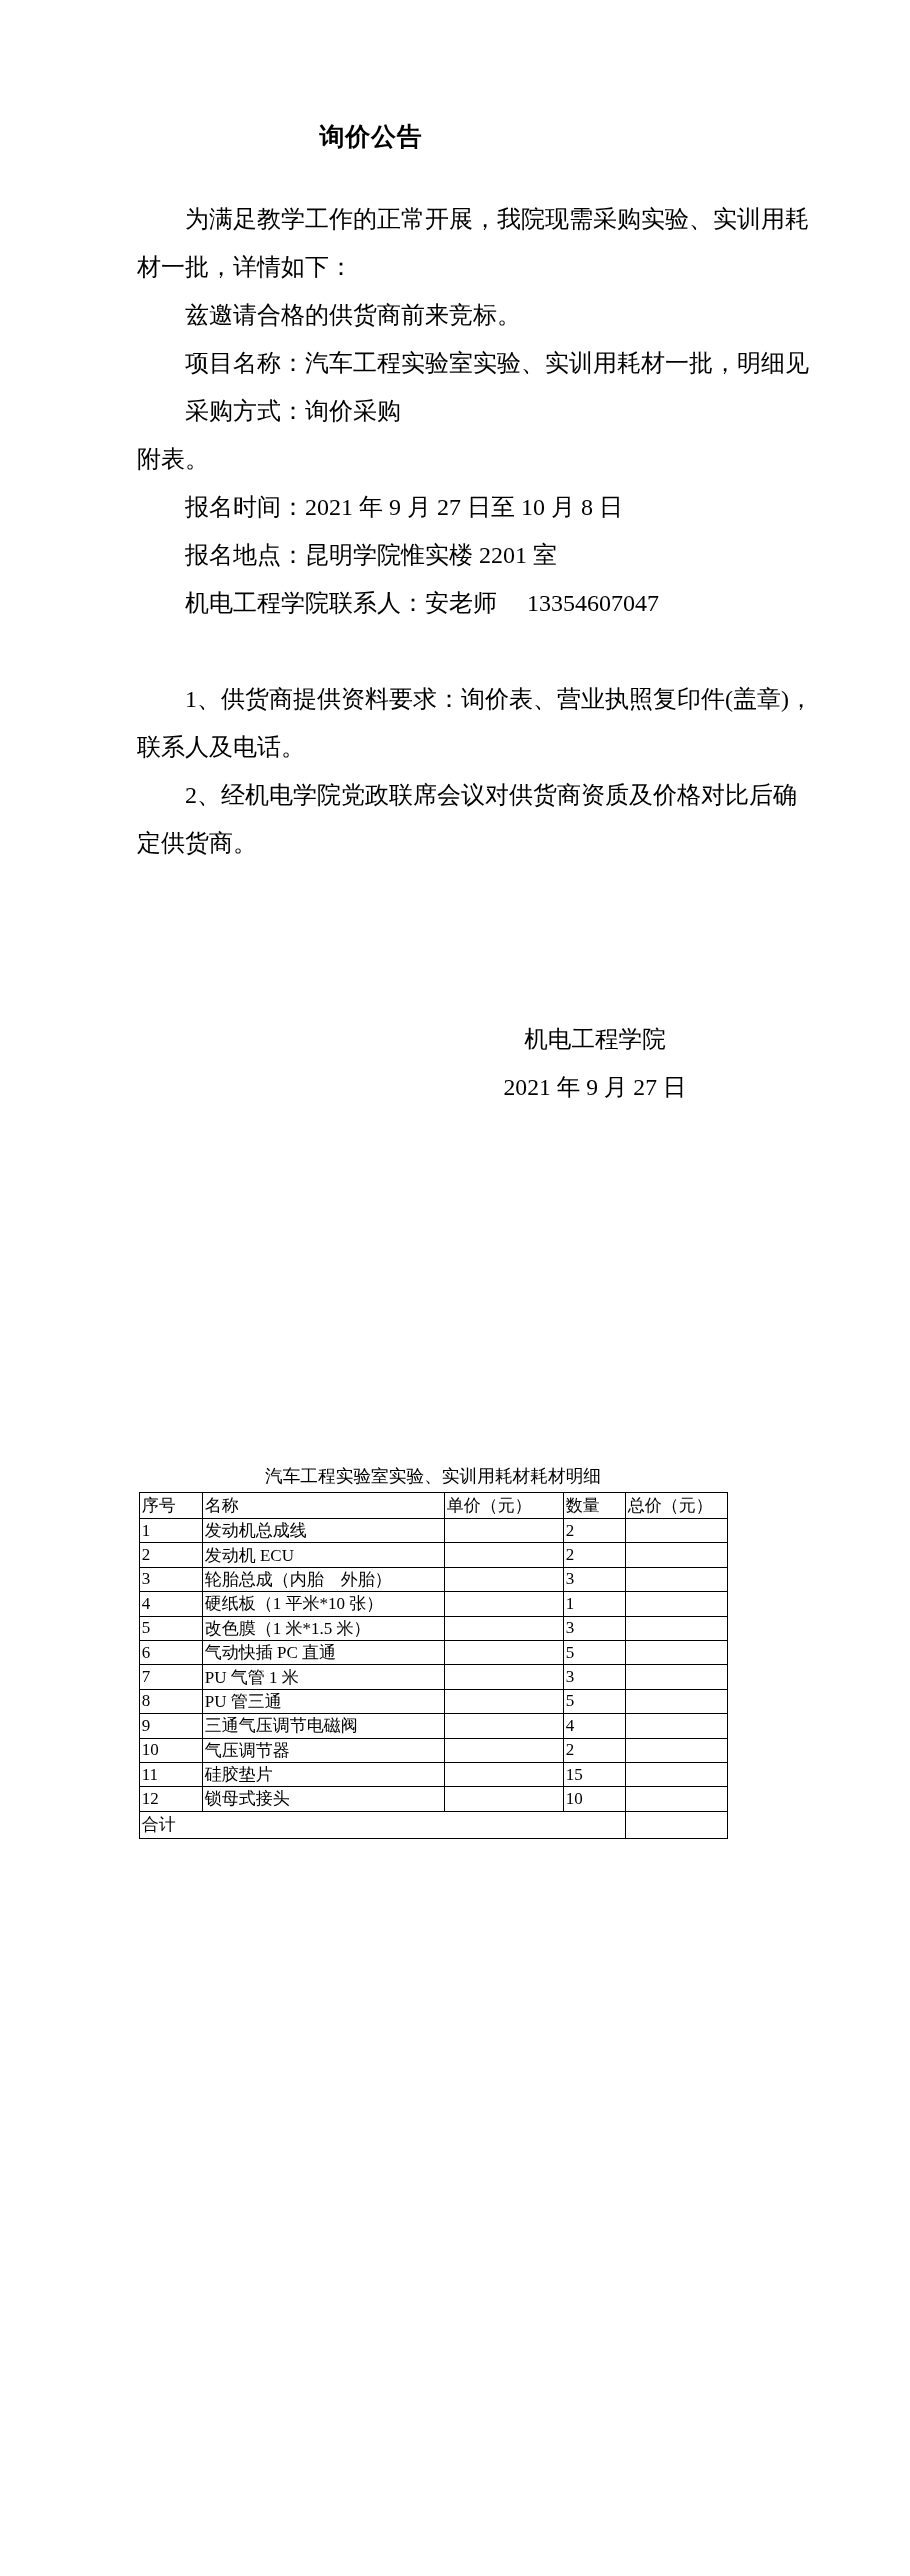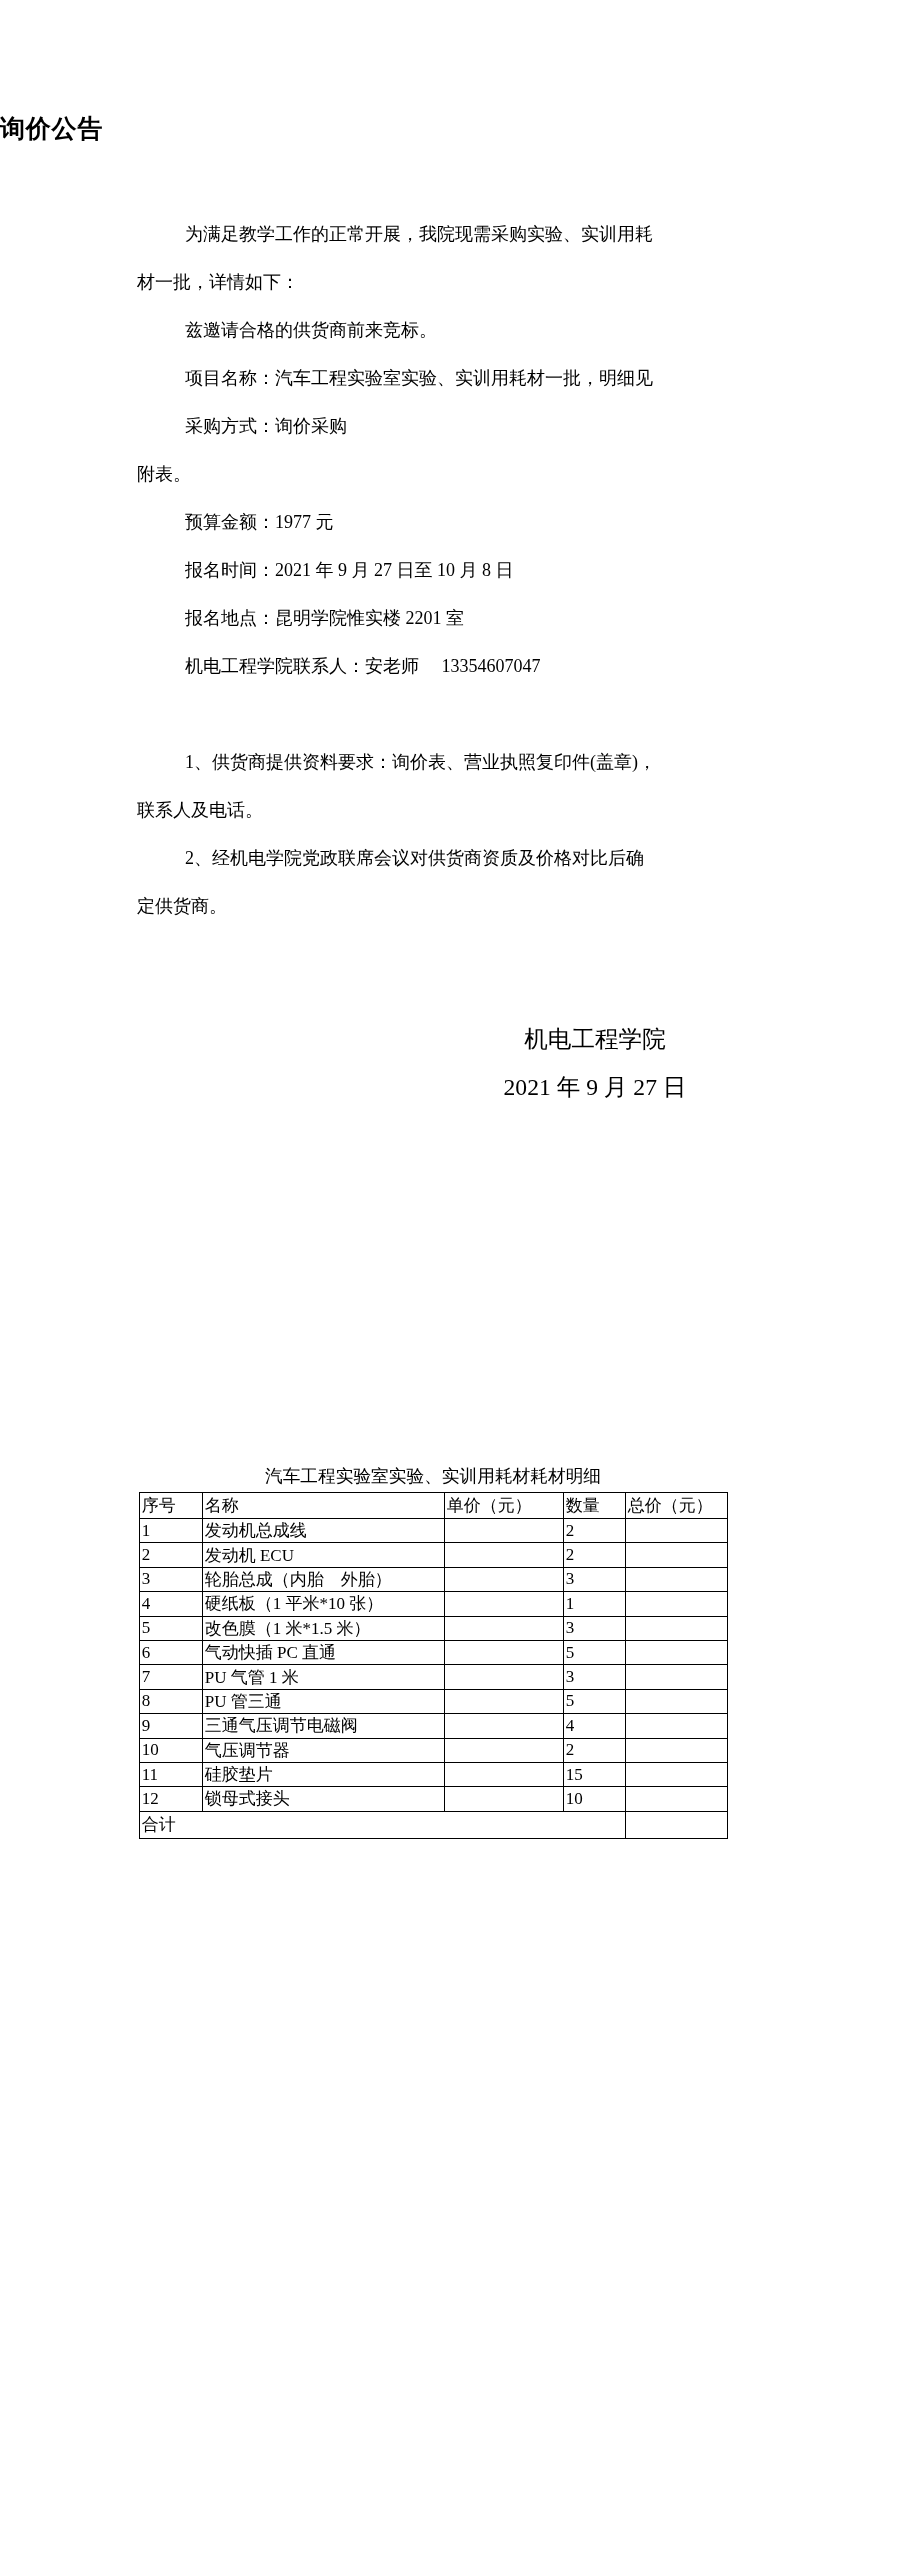--- a/index.html
+++ b/index.html
@@ -10,30 +10,31 @@
     color: #000000;
   }
   .page {
     position: relative;
     width: 910px; height: 2576px;
     background: #ffffff;
     overflow: hidden;
   }
   .doc-title {
     position: absolute;
-    top: 112px; left: 0; width: 742px;
+    top: 120px; left: 0; width: 742px;
+    text-align: center;
     font-family: "Liberation Sans", sans-serif;
     font-size: 25px;
     font-weight: bold;
     letter-spacing: 0.8px;
   }
   .body-lines {
     position: absolute;
-    top: 210px; left: 137px; width: 641px;
-    font-size: 18px;
+    top: 195px; left: 137px; width: 641px;
+    font-size: 24px;
   }
   .line {
     height: 48px;
     line-height: 48px;
     white-space: pre;
   }
   .indent { padding-left: 48px; }
   .spacer { height: 48px; }
   .signature {
     position: absolute;
@@ -81,21 +82,20 @@
 
   <div class="doc-title">询价公告</div>
 
   <div class="body-lines">
     <div class="line indent">为满足教学工作的正常开展，我院现需采购实验、实训用耗</div>
     <div class="line">材一批，详情如下：</div>
     <div class="line indent">兹邀请合格的供货商前来竞标。</div>
     <div class="line indent">项目名称：汽车工程实验室实验、实训用耗材一批，明细见</div>
     <div class="line indent">采购方式：询价采购</div>
     <div class="line">附表。</div>
-    <div class="line indent">预算金额：1977 元</div>
     <div class="line indent">报名时间：2021 年 9 月 27 日至 10 月 8 日</div>
     <div class="line indent">报名地点：昆明学院惟实楼 2201 室</div>
     <div class="line indent">机电工程学院联系人：安老师　 13354607047</div>
     <div class="spacer"></div>
     <div class="line indent">1、供货商提供资料要求：询价表、营业执照复印件(盖章)，</div>
     <div class="line">联系人及电话。</div>
     <div class="line indent">2、经机电学院党政联席会议对供货商资质及价格对比后确</div>
     <div class="line">定供货商。</div>
   </div>
 

